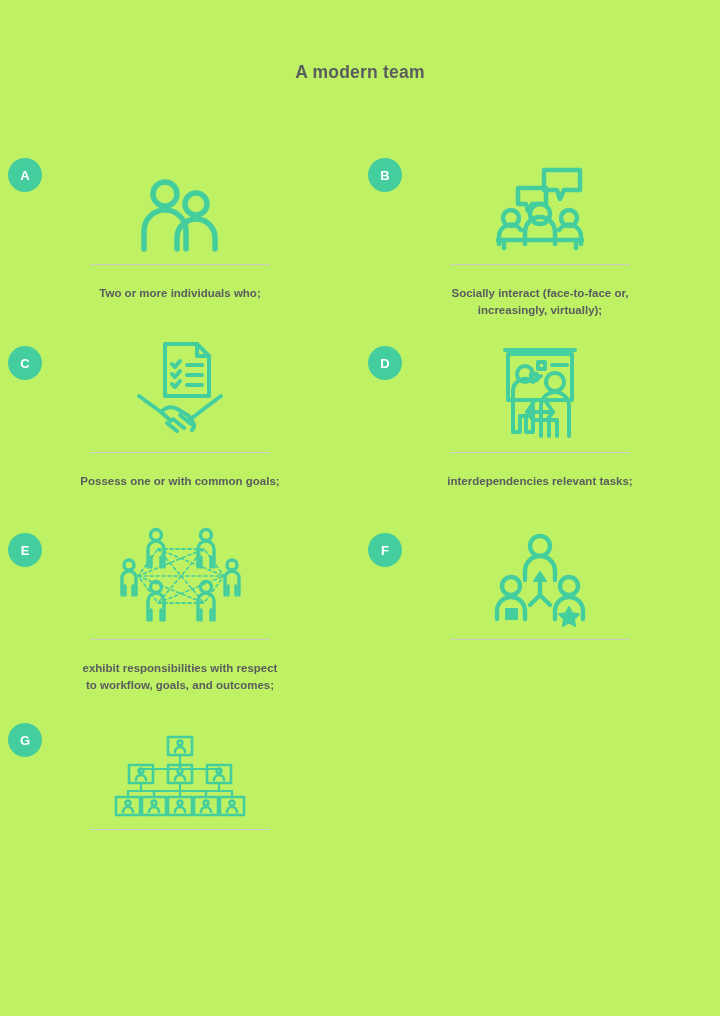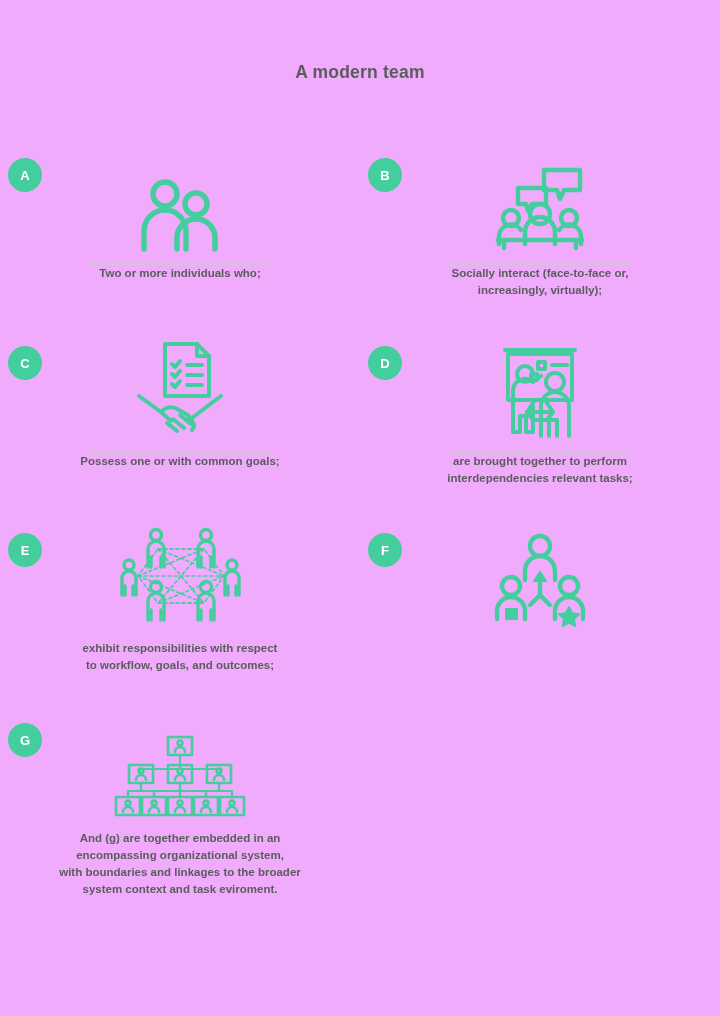--- a/index.html
+++ b/index.html
@@ -13,21 +13,21 @@
     height: 1016px;
     font-family: "Liberation Sans", sans-serif;
     color: #58595b;
     overflow: hidden;
     position: relative;
   }
   .page {
     width: 720px;
     height: 1016px;
     position: relative;
-    background: #f0abfc;
+    background: #bef264;
   }
   .page-title {
     position: absolute;
     top: 62px;
     left: 0;
     width: 720px;
     text-align: center;
     font-size: 17.5px;
     font-weight: bold;
     color: #5b5c5e;
@@ -78,21 +78,21 @@
     justify-content: center;
   }
   .icon-wrap svg { display: block; }
   .divider {
     width: 180px;
     height: 1px;
     background: #cbcbcb;
     margin-top: 12px;
   }
   .caption {
-    margin-top: 0;
+    margin-top: 20px;
     width: 300px;
     text-align: center;
     font-size: 11.5px;
     font-weight: bold;
     line-height: 1.48;
     color: #5b5c5e;
   }
   .caption .ln { display: block; }
   
   .row-a { height: 188px; }
@@ -199,21 +199,20 @@
               <circle cx="28" cy="30" r="8"></circle>
               <path d="M16 62 V46 a12 12 0 0 1 20 -8 l8 -6"></path>
               <path d="M16 62 V88 h7 V72 h6 v16 h7 V62"></path>
               <circle cx="58" cy="38" r="9"></circle>
               <path d="M44 92 V62 a14 14 0 0 1 28 0 V92"></path>
               <path d="M52 92 V76 h8 v16"></path>
             </svg>
           </div>
           <div class="divider"></div>
           <div class="caption">
-            <span class="ln">are brought together to perform</span>
             <span class="ln">interdependencies relevant tasks;</span>
           </div>
         </div>
       </div>
 
     </div>
 
     <div class="row row-c">
 
       <div class="cell">
@@ -324,26 +323,20 @@
                 <circle cx="92" cy="68" r="2.4"></circle>
                 <path d="M87 77 a5 5 0 0 1 10 0"></path>
 
                 <rect x="106" y="62" width="24" height="18"></rect>
                 <circle cx="118" cy="68" r="2.4"></circle>
                 <path d="M113 77 a5 5 0 0 1 10 0"></path>
               </g>
             </svg>
           </div>
           <div class="divider"></div>
-          <div class="caption">
-            <span class="ln">And (g) are together embedded in an</span>
-            <span class="ln">encompassing organizational system,</span>
-            <span class="ln">with boundaries and linkages to the broader</span>
-            <span class="ln">system context and task eviroment.</span>
-          </div>
         </div>
       </div>
 
       <div class="cell empty"></div>
 
     </div>
 
   </div>
 </div>
 

